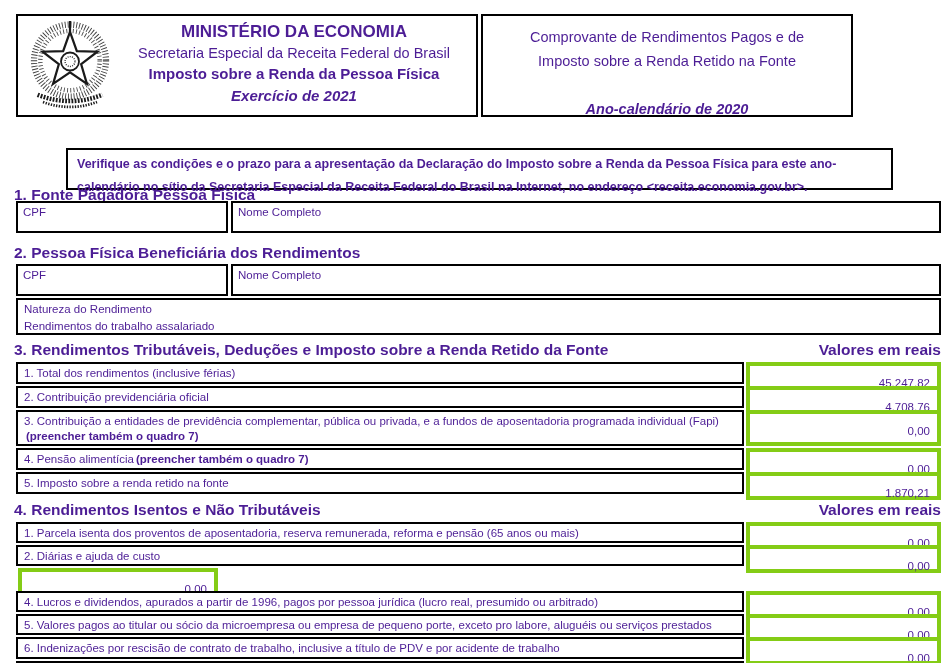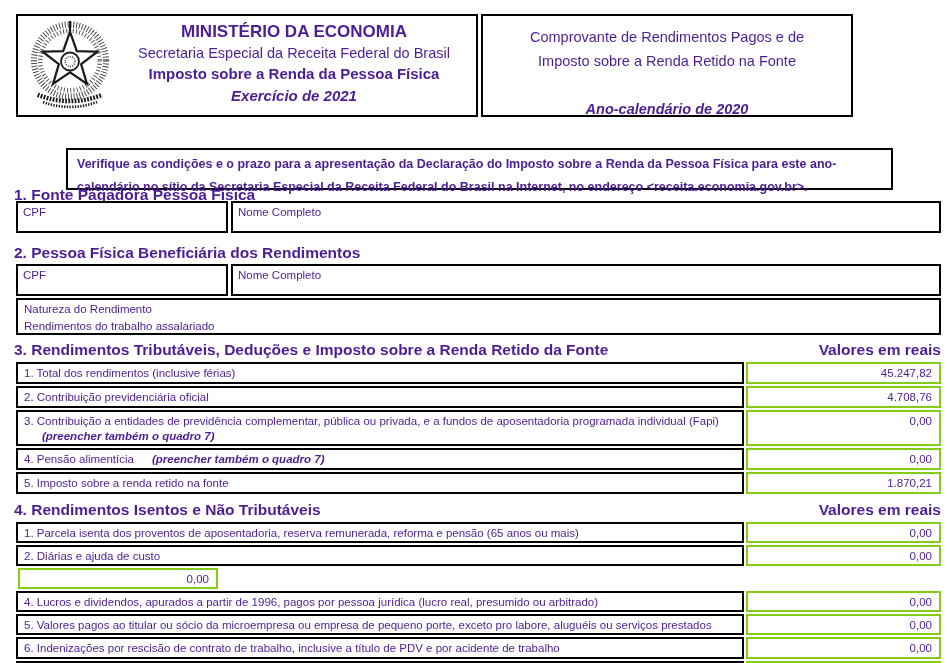--- a/index.html
+++ b/index.html
@@ -35,23 +35,23 @@
   .cell { border:2px solid #000; background:#fff; font-size:11.5px; line-height:15px; padding:2px 5px; }
   .two-col { position:absolute; left:16px; width:925px; display:flex; }
   .cpf-cell { width:212px; }
   .name-cell { flex:1; margin-left:3px; }
 
   .full-row { position:absolute; left:16px; width:925px; border:2px solid #000;
               font-size:11.5px; line-height:17px; padding:1px 6px; background:#fff; }
 
   .vrow { position:absolute; left:16px; width:925px; display:flex; }
   .vrow .lbl { width:749px; border:2px solid #000; font-size:11.5px; line-height:15px; padding:2px 6px; background:#fff; }
-  .vrow .val { width:200px; margin-left:2px; border:2px solid #84cc16; font-size:11.5px; line-height:15px;
-               padding:2px 7px; text-align:right; background:#fff; }
-  .bsuf { font-weight:bold; margin-left:18px;font-style:italic; }
+  .vrow .val { width:200px; margin-left:2px; border:4px solid #84cc16; font-size:11.5px; line-height:15px;
+               padding:10px 7px; text-align:right; background:#fff; }
+  .bsuf { font-weight:bold; margin-left:2px; }
   .bsuf:empty { margin-left:0; }
 </style>
 </head>
 <body>
 
 <div class="page">
 
   <div class="box hdr-left">
     <div class="logo-wrap">
       <svg width="90" height="94" viewBox="0 0 100 104">

